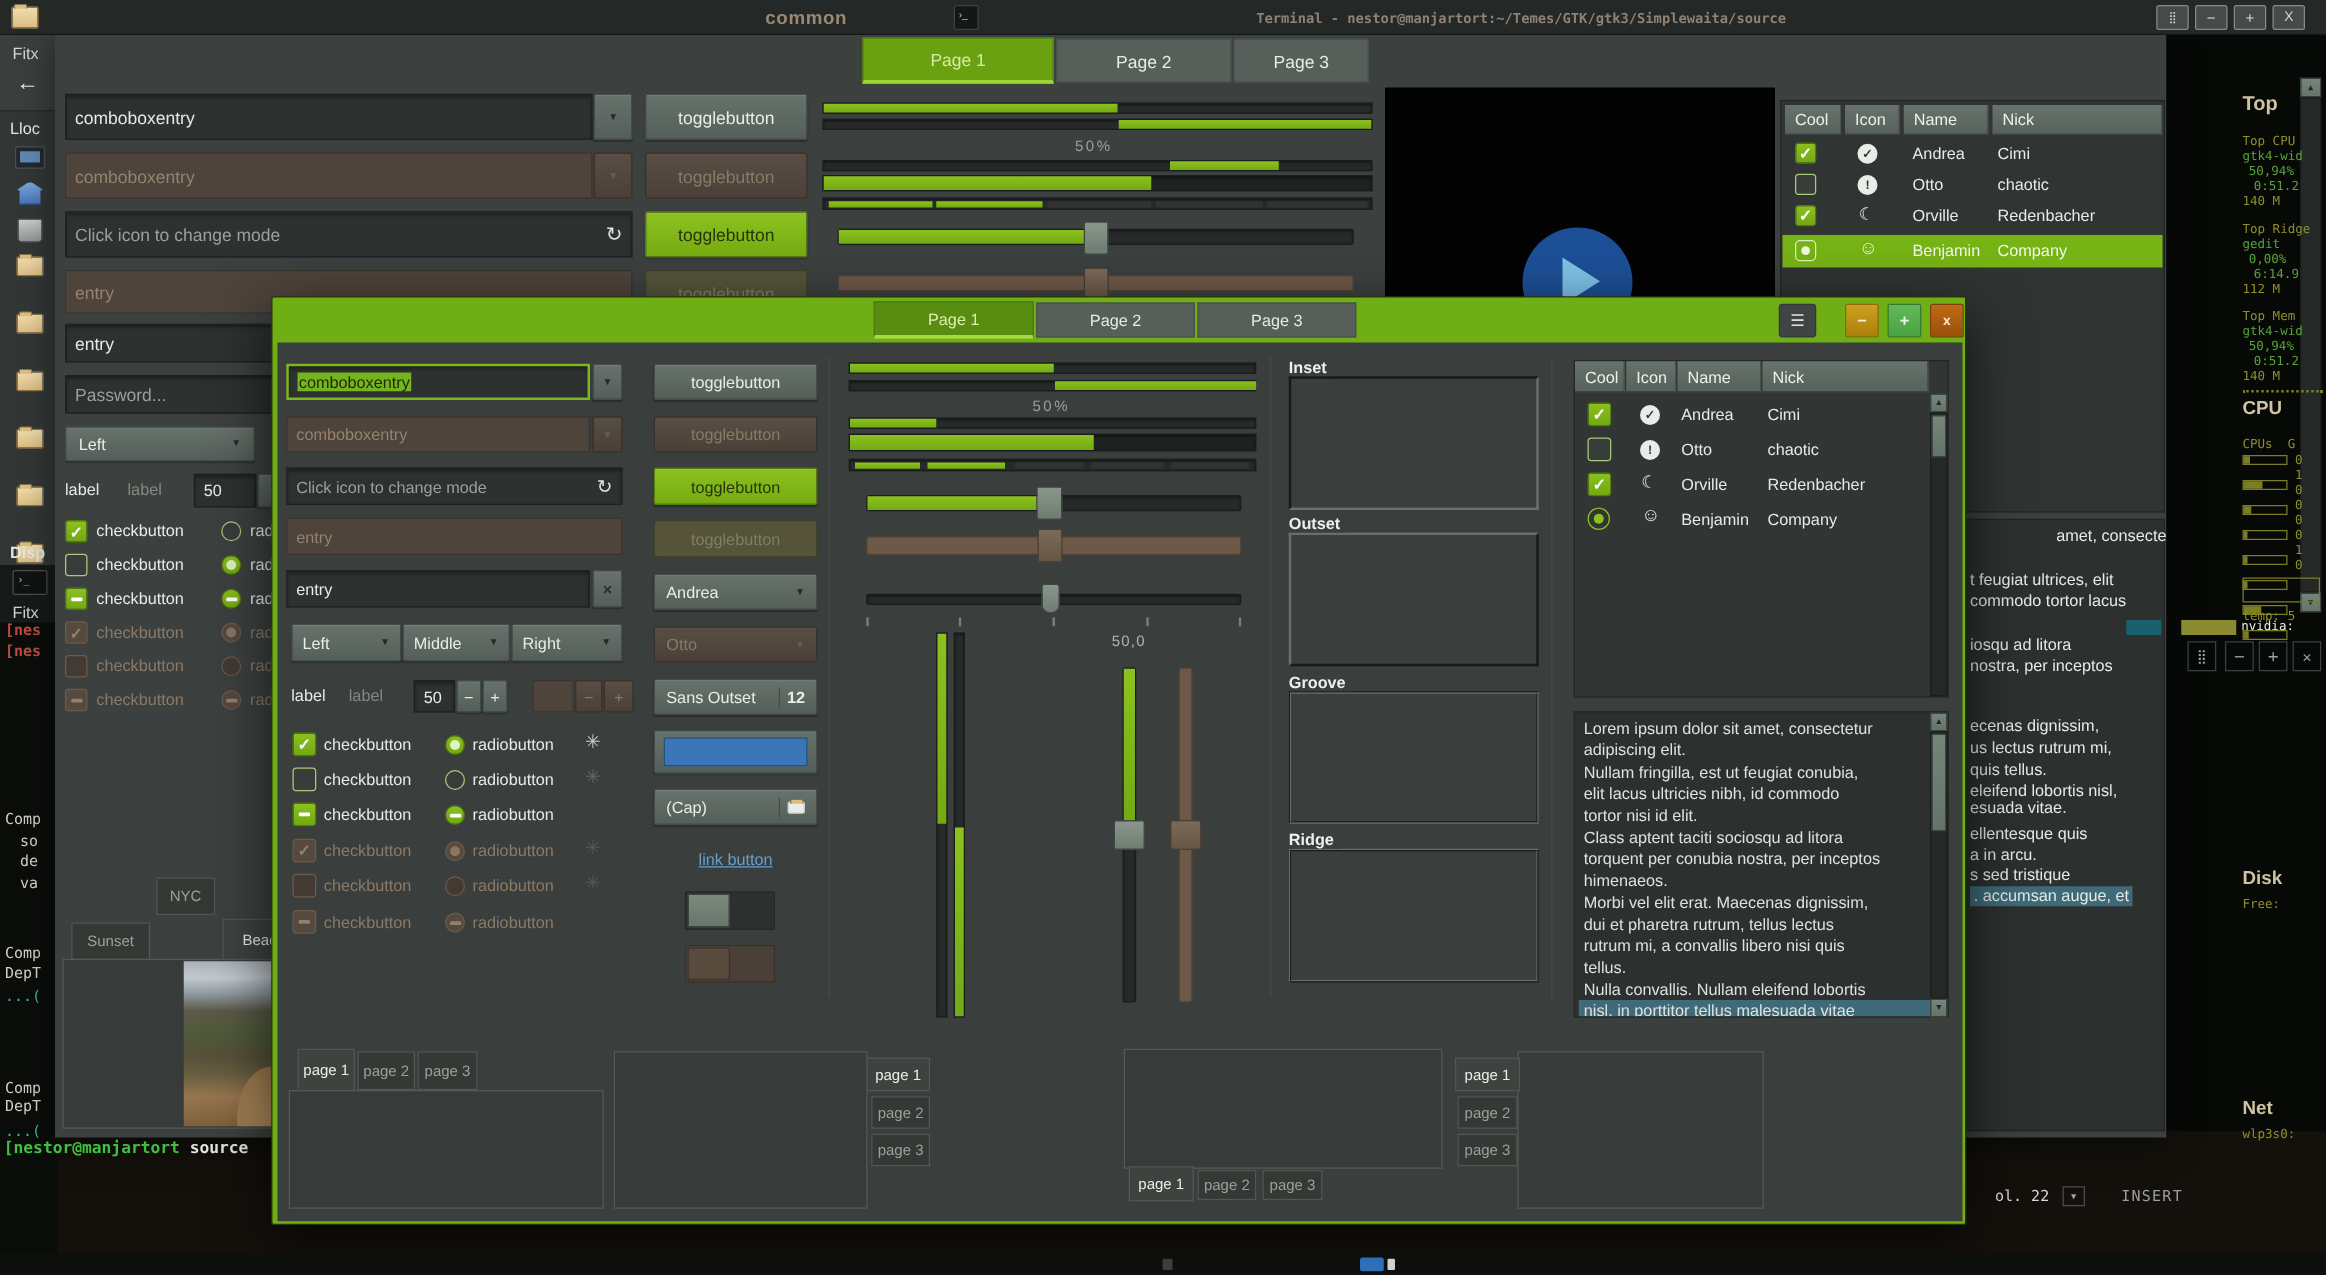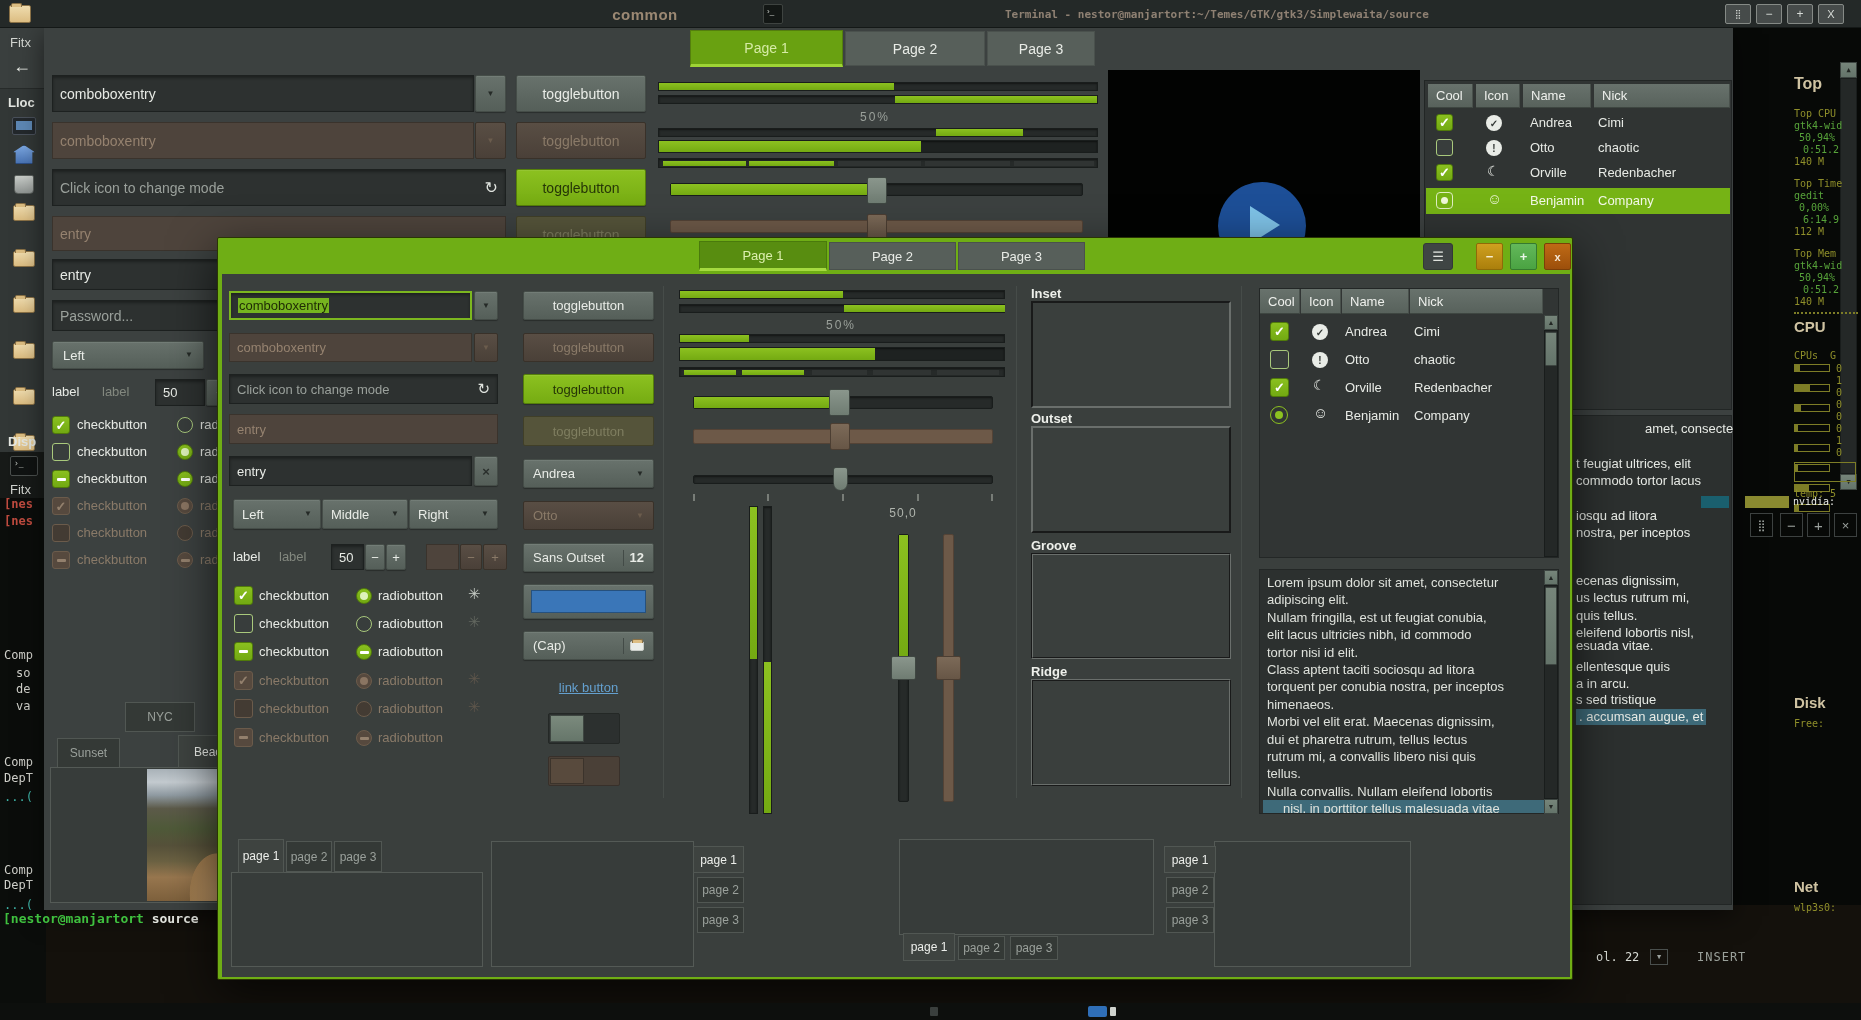--- a/index.html
+++ b/index.html
@@ -87,21 +87,21 @@
       <span>X</span>
     </div>
 </div>
 
 <div class="w" style="left:0;top:28px;width:46px;height:424px;background:#3a3f3e;z-index:1">
   <div class="w" style="left:10px;top:7px;color:#d3d6d1">Fitx</div>
   <div class="w" style="left:8px;top:26px;width:28px;height:24px;display:flex;align-items:center;justify-content:center">
       <span style="font-size:18px;font-weight:bold;color:#e8ebe6">←</span>
     </div>
   <div class="w" style="left:0;top:60px;width:46px;height:364px;background:#32373 6;background:#323736;border-top:1px solid #272b2a">
-    <div class="w" style="left:8px;top:6px;font-weight:bold;color:#e4e7e2">Lloc</div>
+    <div class="w" style="left:8px;top:6px;font-weight:normal;color:#e4e7e2">Lloc</div>
     <div class="w" style="left:12px;top:28px;width:24px;height:18px;background:#23282c;border:1px solid #49505a;border-radius:2px">
         <div style="margin:3px;height:9px;background:#5d87b4"></div>
       </div>
     <div class="w" style="left:13px;top:56px;width:22px;height:19px;background:linear-gradient(#7aa6e0,#4a74b4);border:1px solid #2d4f86;border-radius:2px 2px 3px 3px;clip-path:polygon(50% 0,100% 38%,88% 38%,88% 100%,12% 100%,12% 38%,0 38%)"></div>
     <div class="w" style="left:14px;top:86px;width:20px;height:19px;background:linear-gradient(#c9cdc9,#8f9492);border:1px solid #5c615e;border-radius:2px 2px 4px 4px"></div>
     <div class="w fold" style="left:13px;top:116px;width:22px;height:16px"></div>
     <div class="w fold" style="left:13px;top:146px;width:22px;height:16px"></div>
     <div class="w fold" style="left:13px;top:176px;width:22px;height:16px"></div>
     <div class="w fold" style="left:13px;top:206px;width:22px;height:16px"></div>
     <div class="w fold" style="left:13px;top:236px;width:22px;height:16px"></div>
@@ -318,21 +318,21 @@
   <div class="w lbl" style="left:1532px;top:597px">eleifend lobortis nisl,</div>
   <div class="w lbl" style="left:1532px;top:610px">esuada vitae.</div>
   <div class="w lbl" style="left:1532px;top:631px">ellentesque quis</div>
   <div class="w lbl" style="left:1532px;top:648px">a in arcu.</div>
   <div class="w lbl" style="left:1532px;top:664px">s sed tristique</div>
   <div class="w lbl" style="left:1532px;top:681px;background:#3e6a79;padding:0 3px 1px 3px">. accumsan augue, et</div>
 
   <div class="w tab" style="left:13px;top:710px;width:63px;height:30px">
       <span>Sunset</span>
     </div>
-  <div class="w tab" style="left:81px;top:674px;width:70px;height:30px">
+  <div class="w tab" style="left:81px;top:674px;width:47px;height:30px">
       <span>NYC</span>
     </div>
   <div class="w tab act" style="left:134px;top:707px;width:66px;height:33px">
       <span>Beach</span>
     </div>
   <div class="w nbc" style="left:6px;top:739px;width:200px;height:136px"></div>
   <div class="w" style="left:103px;top:741px;width:100px;height:132px;background:
     radial-gradient(ellipse 60px 90px at 70% 95%, #b59062 0%, #a07c4f 45%, rgba(0,0,0,0) 46%),
     linear-gradient(180deg,#a9b2b8 0%,#c3cacf 10%,#8e99a0 20%,#5c5a49 30%,#4f5a39 45%,#56513a 58%,#6b6142 70%,#97764e 82%,#7d603c 100%)"></div>
 </div>
@@ -611,21 +611,21 @@
       <div>elit lacus ultricies nibh, id commodo</div>
       <div>tortor nisi id elit.</div>
       <div>Class aptent taciti sociosqu ad litora</div>
       <div>torquent per conubia nostra, per inceptos</div>
       <div>himenaeos.</div>
       <div>Morbi vel elit erat. Maecenas dignissim,</div>
       <div>dui et pharetra rutrum, tellus lectus</div>
       <div>rutrum mi, a convallis libero nisi quis</div>
       <div>tellus.</div>
       <div>Nulla convallis. Nullam eleifend lobortis</div>
-      <div style="background:#3e6a79;margin-left:-4px;padding-left:20px;width:282px">nisl, in porttitor tellus malesuada vitae</div>
+      <div style="background:#3e6a79;margin-left:-4px;padding-left:4px;width:282px">nisl, in porttitor tellus malesuada vitae</div>
     </div>
   </div>
   <div class="w sbb" style="left:1326px;top:332px;width:14px;height:15px">
       <span>▲</span>
     </div>
   <div class="w sbt" style="left:1326px;top:347px;width:14px;height:214px"></div>
   <div class="w sth" style="left:1327px;top:349px;width:12px;height:78px"></div>
   <div class="w sbb" style="left:1326px;top:561px;width:14px;height:15px">
       <span>▼</span>
     </div>
@@ -682,21 +682,21 @@
   <div class="w sbt" style="left:107px;top:50px;width:17px;height:396px"></div>
   <div class="w sbb" style="left:107px;top:446px;width:17px;height:16px">
       <span>▼</span>
     </div>
   <div class="w ct" style="left:61px;top:47px;font-size:16px;font-family:'Liberation Sans',sans-serif">Top</div>
   <div class="w co" style="left:61px;top:80px">Top CPU</div>
   <div class="w cg" style="left:61px;top:92px">gtk4-wid</div>
   <div class="w cg" style="left:66px;top:104px">50,94%</div>
   <div class="w cg" style="left:70px;top:116px">0:51.2</div>
   <div class="w co" style="left:61px;top:128px">140 M</div>
-  <div class="w co" style="left:61px;top:150px">Top Time</div>
+  <div class="w co" style="left:61px;top:150px">Top Ridge</div>
   <div class="w cg" style="left:61px;top:162px">gedit</div>
   <div class="w cg" style="left:66px;top:174px">0,00%</div>
   <div class="w cg" style="left:70px;top:186px">6:14.9</div>
   <div class="w co" style="left:61px;top:198px">112 M</div>
   <div class="w co" style="left:61px;top:220px">Top Mem</div>
   <div class="w cg" style="left:61px;top:232px">gtk4-wid</div>
   <div class="w cg" style="left:66px;top:244px">50,94%</div>
   <div class="w cg" style="left:70px;top:256px">0:51.2</div>
   <div class="w co" style="left:61px;top:268px">140 M</div>
   <div class="w" style="left:61px;top:284px;width:64px;border-top:2px dotted #7d7d26"></div>

